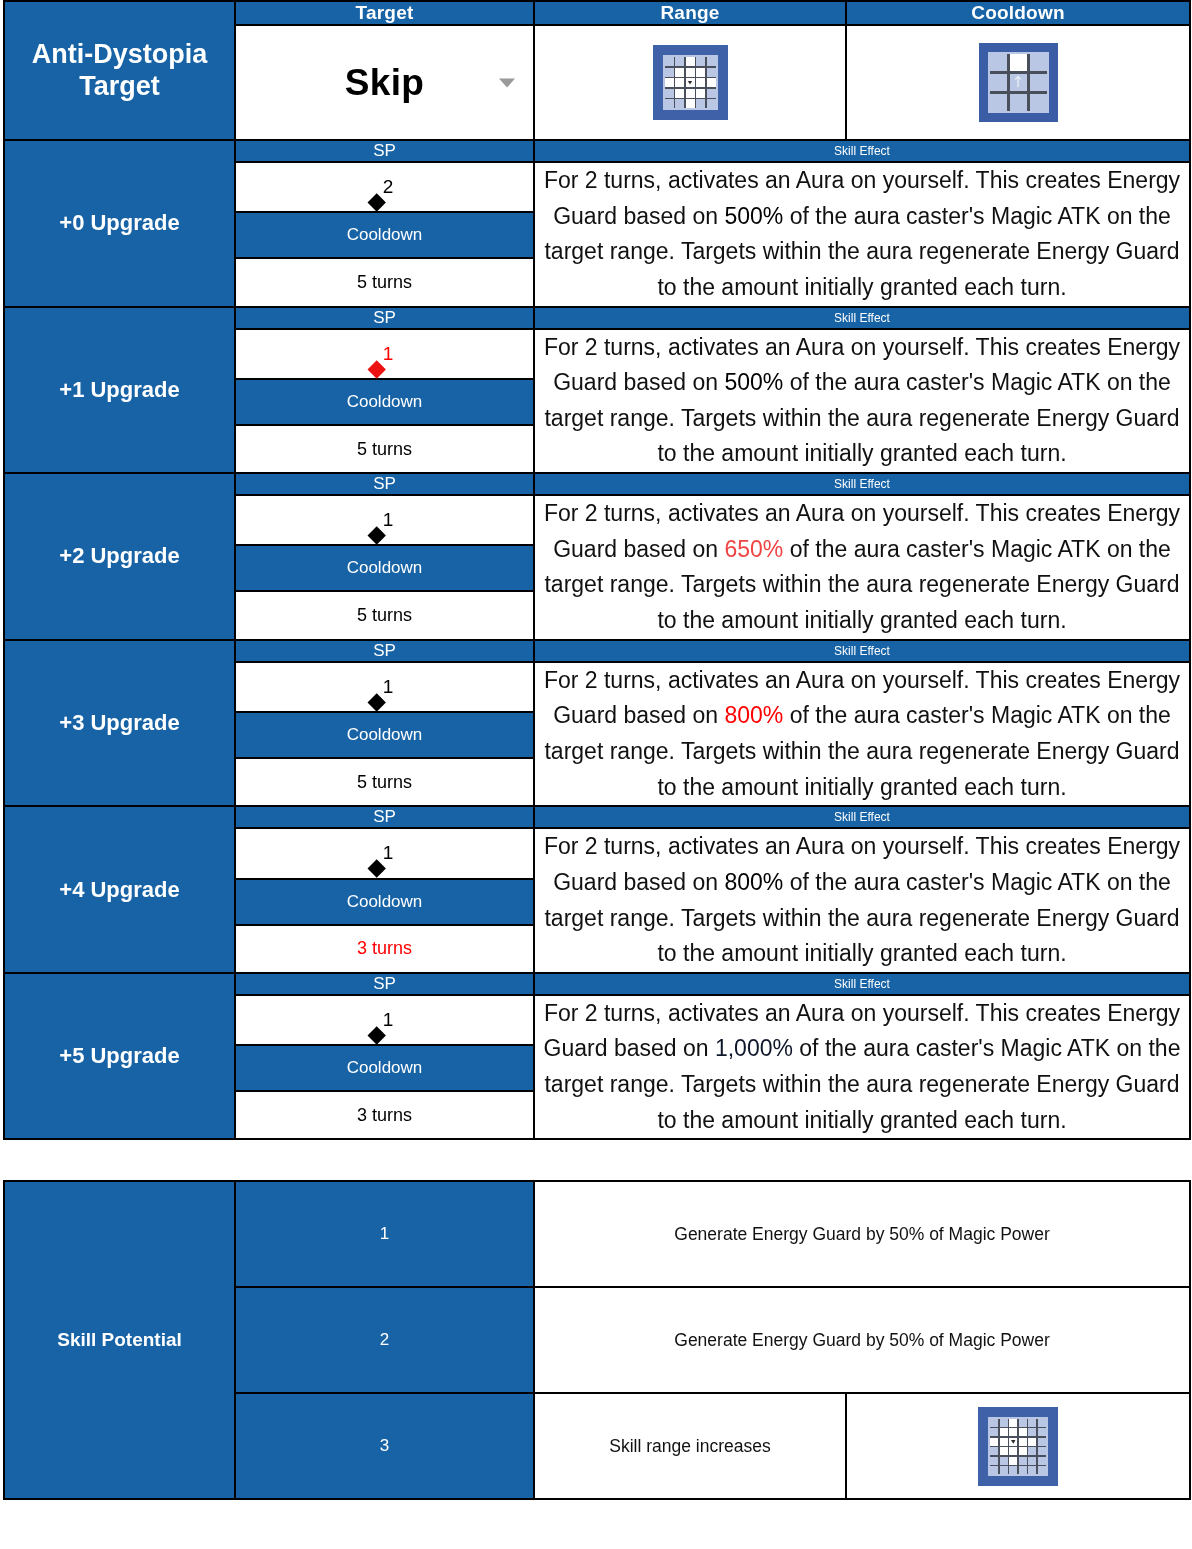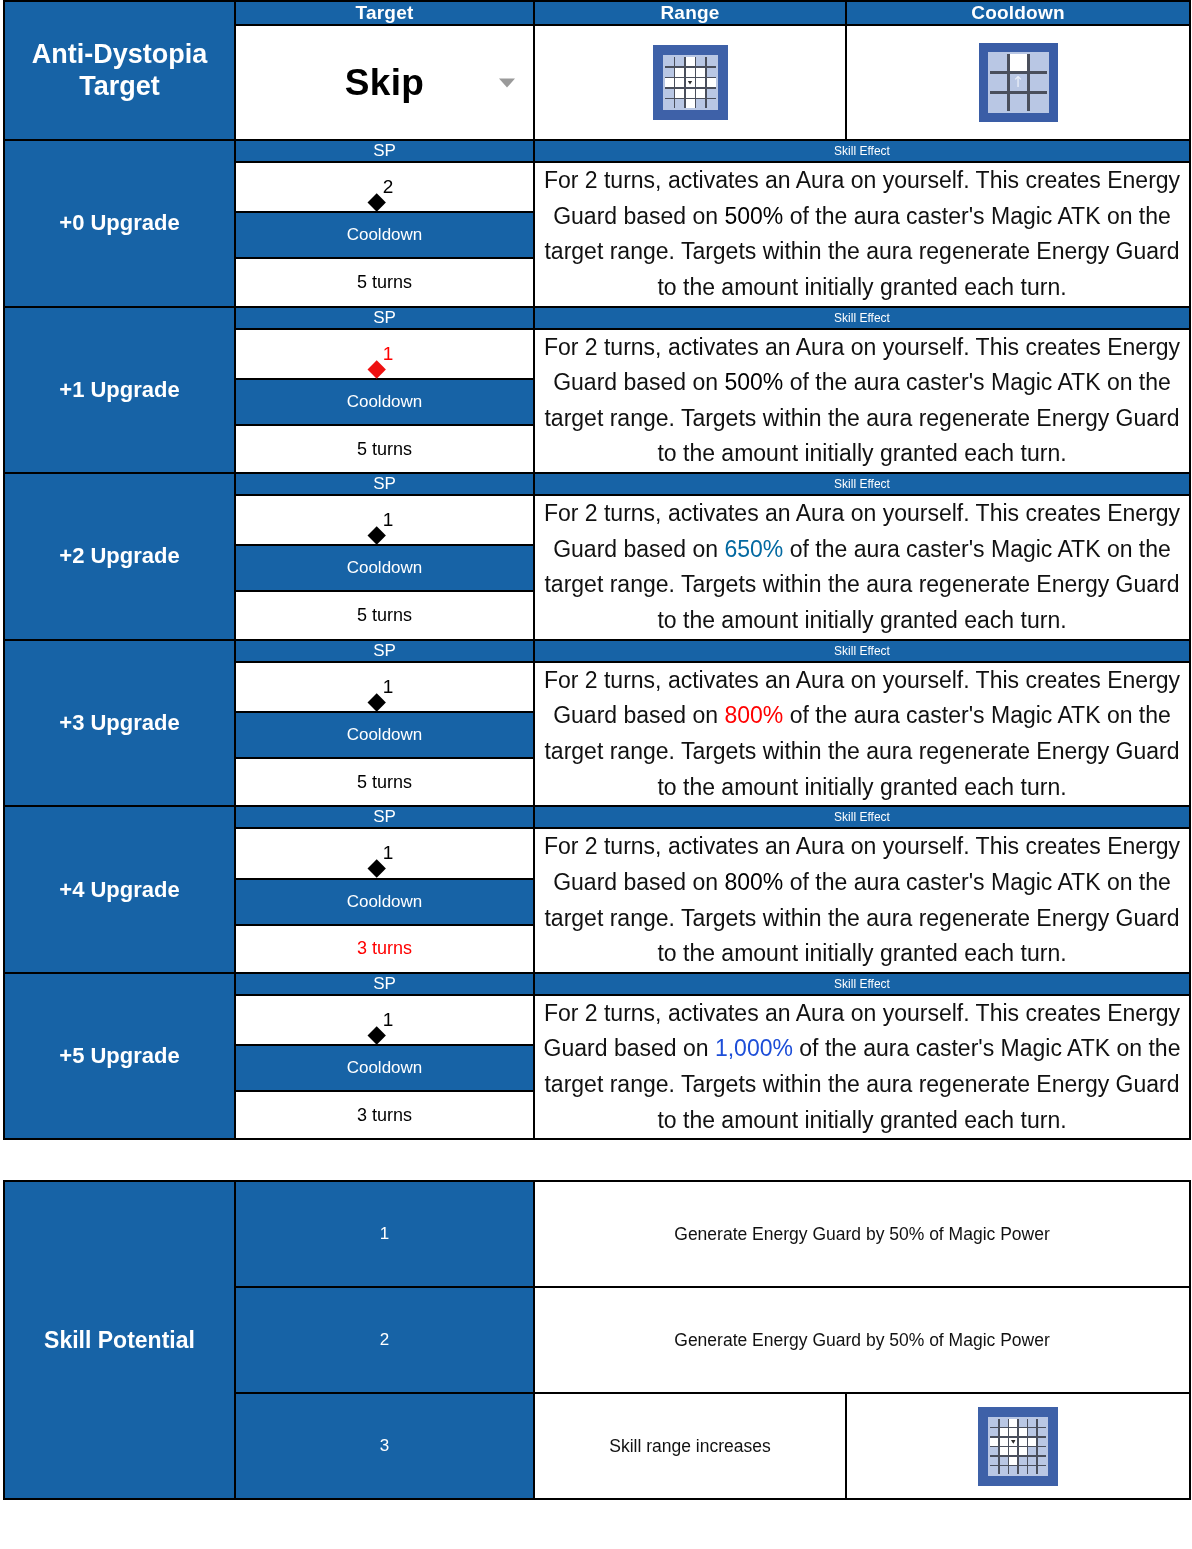--- a/index.html
+++ b/index.html
@@ -179,21 +179,21 @@
     font-size: 15px;
     line-height: 1;
     color: #e9eef8;
     font-family: "DejaVu Sans", sans-serif;
   }
 
   
   .gap { height: 40px; }
   table.grid.pot td { vertical-align: middle; }
   .pot-label {
-    font-size: 23px;
+    font-size: 19px;
     font-weight: bold;
   }
   .pot-num { font-size: 17px; }
   .pot-text {
     text-align: left;
     font-size: 17.5px;
     padding: 0 0 0 9px;
     color: #111111;
   }
   .pot-icon-cell {
@@ -329,21 +329,21 @@
       <tr>
         <td class="blue upg-label" rowspan="4">+2 Upgrade</td>
         <td class="blue sub-hdr">SP</td>
         <td class="blue effect-hdr" colspan="2">Skill Effect</td>
       </tr>
       <tr>
         <td class="white sub-val">
           <span class="dia"><i></i></span><span class="sp-val" style="color: rgb(0, 0, 0);">1</span>
         </td>
         <td class="white effect-cell" colspan="2" rowspan="3">
-          <span>For 2 turns, activates an Aura on yourself. This creates Energy Guard based on </span><span style="color: #0369a1;">650%</span><span> of the aura caster's Magic ATK on the target range. Targets within the aura regenerate Energy Guard to the amount initially granted each turn.</span>
+          <span>For 2 turns, activates an Aura on yourself. This creates Energy Guard based on </span><span style="color: #ef4444;">650%</span><span> of the aura caster's Magic ATK on the target range. Targets within the aura regenerate Energy Guard to the amount initially granted each turn.</span>
         </td>
       </tr>
       <tr>
         <td class="blue sub-hdr">Cooldown</td>
       </tr>
       <tr>
         <td class="white sub-val" style="color: rgb(0, 0, 0);">5 turns</td>
       </tr>
 
       <tr>
@@ -389,21 +389,21 @@
       <tr>
         <td class="blue upg-label" rowspan="4">+5 Upgrade</td>
         <td class="blue sub-hdr">SP</td>
         <td class="blue effect-hdr" colspan="2">Skill Effect</td>
       </tr>
       <tr>
         <td class="white sub-val">
           <span class="dia"><i></i></span><span class="sp-val" style="color: rgb(0, 0, 0);">1</span>
         </td>
         <td class="white effect-cell" colspan="2" rowspan="3">
-          <span>For 2 turns, activates an Aura on yourself. This creates Energy Guard based on </span><span style="color: #1d4ed8;">1,000%</span><span> of the aura caster's Magic ATK on the target range. Targets within the aura regenerate Energy Guard to the amount initially granted each turn.</span>
+          <span>For 2 turns, activates an Aura on yourself. This creates Energy Guard based on </span><span style="color: #0f172a;">1,000%</span><span> of the aura caster's Magic ATK on the target range. Targets within the aura regenerate Energy Guard to the amount initially granted each turn.</span>
         </td>
       </tr>
       <tr>
         <td class="blue sub-hdr">Cooldown</td>
       </tr>
       <tr>
         <td class="white sub-val" style="color: rgb(0, 0, 0);">3 turns</td>
       </tr>
     </tbody>
   </table>

